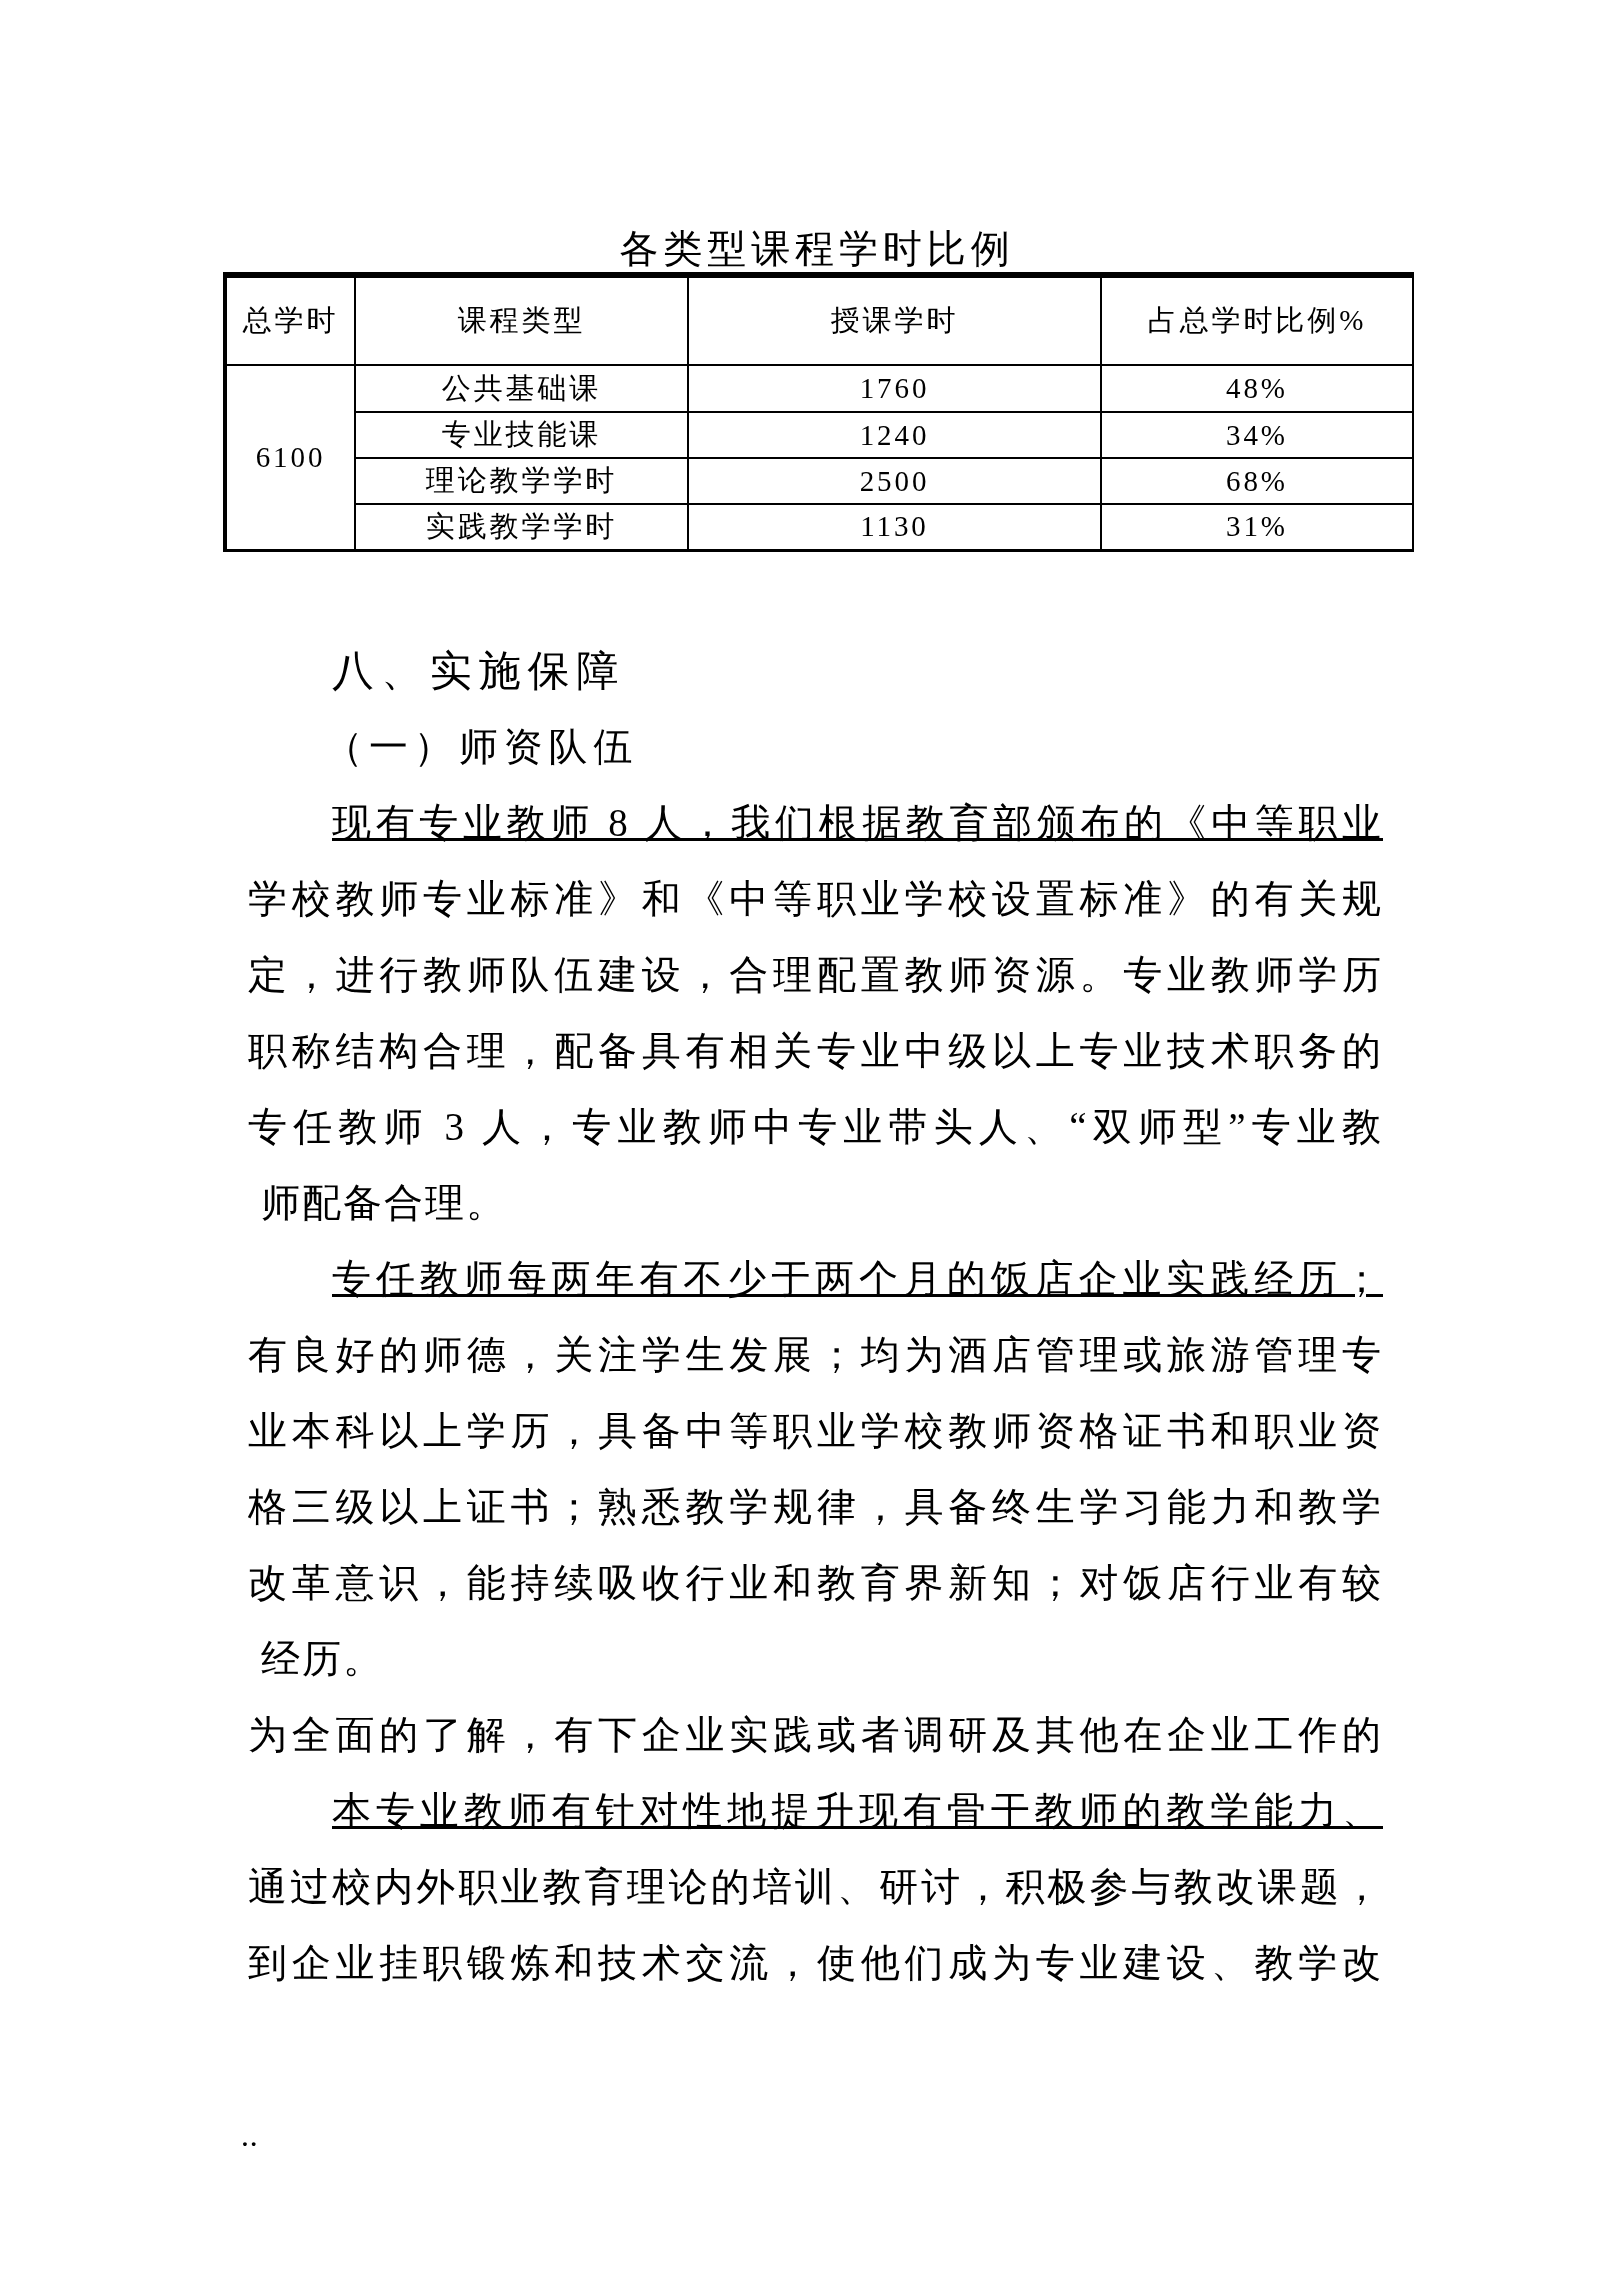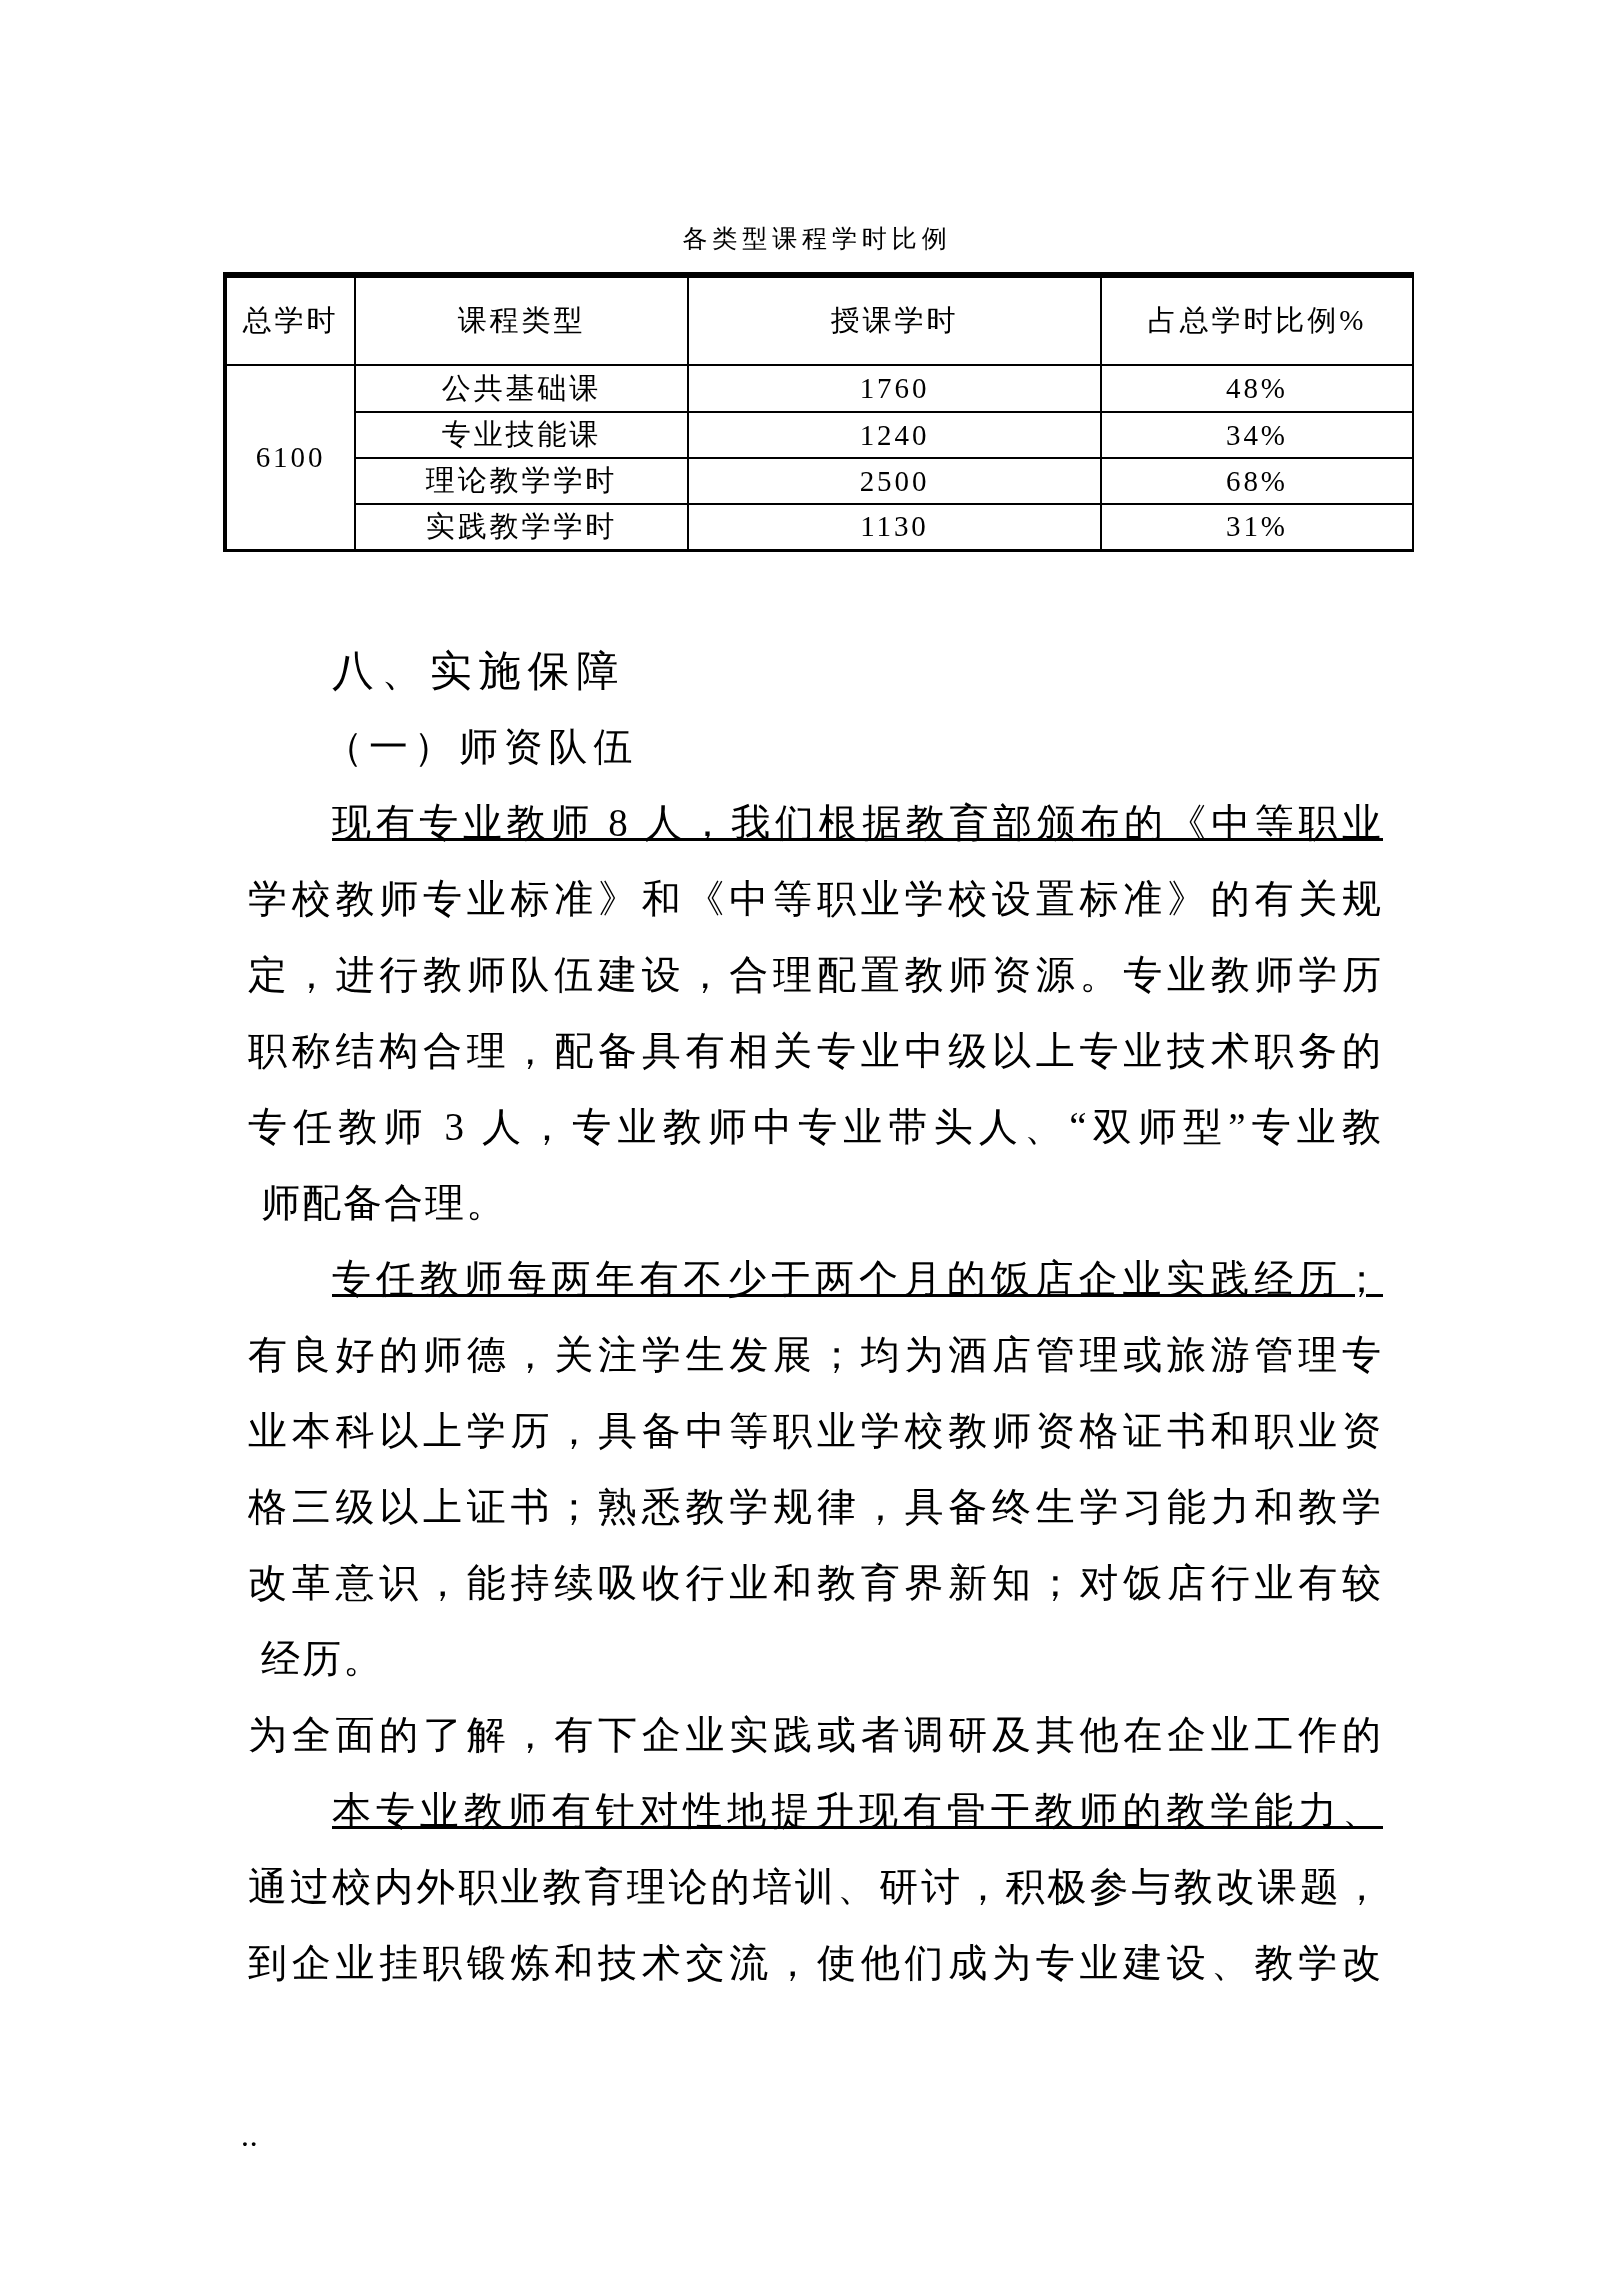--- a/index.html
+++ b/index.html
@@ -14,21 +14,21 @@
     overflow: hidden;
     color: #000;
     font-family: "Liberation Serif", "DejaVu Serif", serif;
   }
   .table-title {
     position: absolute;
     left: 223px;
     top: 222px;
     width: 1188px;
     text-align: center;
-    font-size: 25px;
+    font-size: 39px;
     letter-spacing: 4.9px;
     white-space: nowrap;
   }
   table.hours {
     position: absolute;
     left: 223px;
     top: 272px;
     width: 1188px;
     border-collapse: collapse;
     table-layout: fixed;

